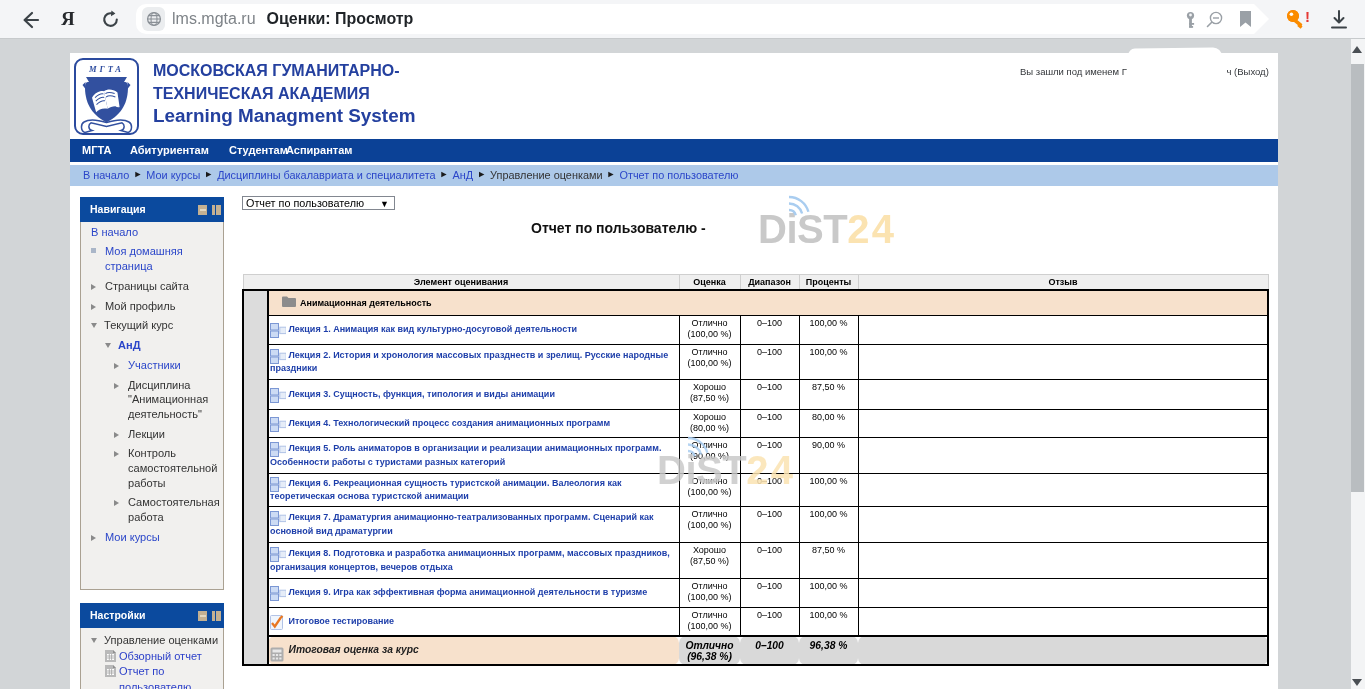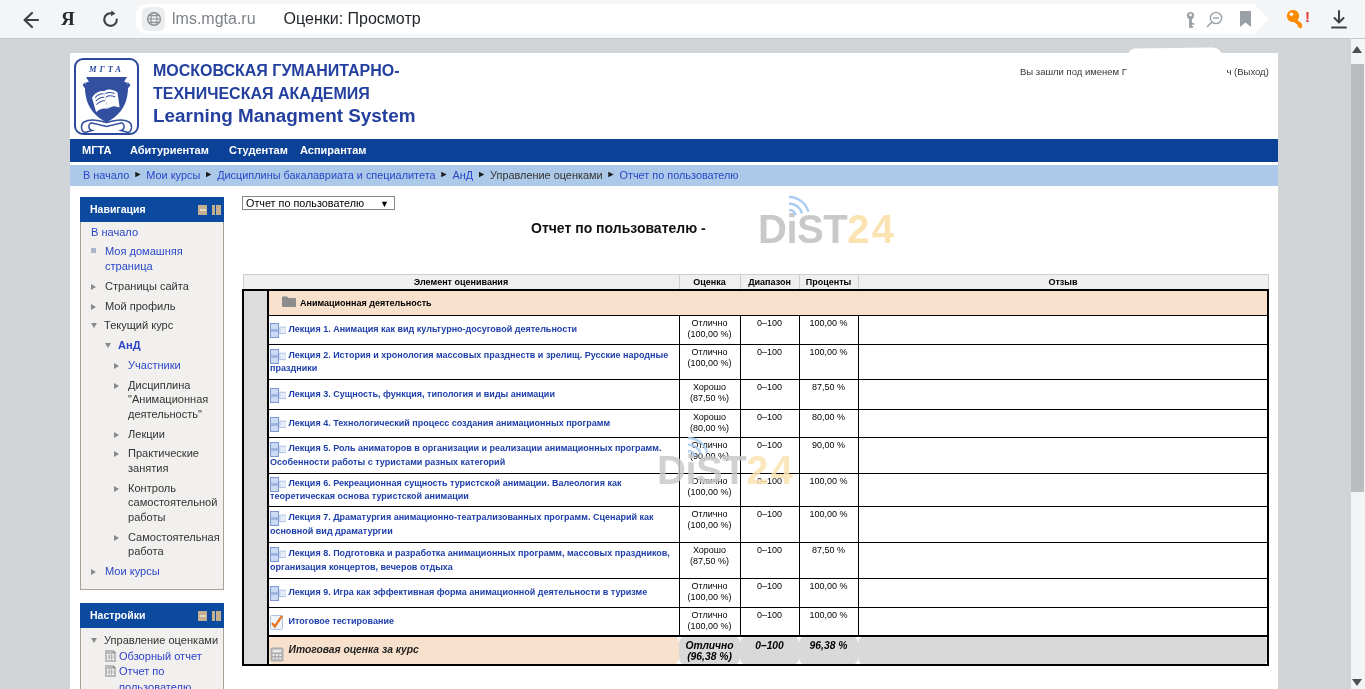--- a/index.html
+++ b/index.html
@@ -5,21 +5,21 @@
 * { margin:0; padding:0; box-sizing:border-box; }
 html,body { width:1365px; height:689px; overflow:hidden; }
 body { background:#d2d5d7; font-family:"Liberation Sans", sans-serif; position:relative; }
 
 
 #chrome { position:absolute; left:0; top:0; width:1365px; height:39px; background:#f4f5f7; border-bottom:1px solid #c7cacc; }
 #pill { position:absolute; left:136px; top:4px; width:1118px; height:30px; background:#fff; border-radius:10px 0 0 10px; }
 #pilltip { position:absolute; left:1254px; top:4px; width:0; height:0; border-top:15px solid transparent; border-bottom:15px solid transparent; border-left:15px solid #fff; }
 #globechip { position:absolute; left:142px; top:7px; width:23px; height:24px; background:#ebedef; border-radius:6px; }
 #urltext { position:absolute; left:172px; top:10px; font-size:16px; color:#7e8388; }
-#urltext b { color:#1f2327; font-weight:normal; margin-left:28px; }
+#urltext b { color:#1f2327; font-weight:bold; margin-left:11px; }
 .cicon { position:absolute; }
 
 
 #page { position:absolute; left:70px; top:53px; width:1208px; height:636px; background:#fff; }
 
 
 #logo { position:absolute; left:4px; top:5px; width:65px; height:77px; border:2px solid #2b4a9e; border-radius:9px; background:#fff; overflow:hidden; }
 #htitle { position:absolute; left:83px; top:7px; color:#24409f; font-weight:bold; }
 #htitle .l1 { font-size:16px; line-height:22.5px; }
 #htitle .l3 { font-size:18.9px; line-height:22px; }
@@ -167,38 +167,37 @@
     <div class="l1">МОСКОВСКАЯ ГУМАНИТАРНО-</div>
     <div class="l1">ТЕХНИЧЕСКАЯ АКАДЕМИЯ</div>
     <div class="l3">Learning Managment System</div>
   </div>
   <div id="usertext">Вы зашли под именем Г<span style="visibility:hidden">ххххххххххххххххххххх</span>ч (Выход)</div>
 
   <div id="navbar">
       <span style="left:12px">МГТА</span>
       <span style="left:60px">Абитуриентам</span>
       <span style="left:159px">Студентам</span>
-      <span style="left:230px">Аспирантам</span>
+      <span style="left:216px">Аспирантам</span>
     </div>
 
   <div id="crumb"><a href="#">В начало</a><span class="sep">►</span><a href="#">Мои курсы</a><span class="sep">►</span><a href="#">Дисциплины бакалавриата и специалитета</a><span class="sep">►</span><a href="#">АнД</a><span class="sep">►</span><span style="color:#333">Управление оценками</span><span class="sep">►</span><a href="#">Отчет по пользователю</a></div>
 
   <div class="block" id="blk-nav">
     <div class="blockhead">Навигация<span class="hico min" style="right:17px"></span><span class="hico dock" style="right:3px"></span></div>
     <div class="blockbody" id="navbody">
       <div class="itm"><a href="#">В начало</a></div>
       <div class="itm"><span class="sqb"></span><a href="#">Моя домашняя<br>страница</a></div>
       <div class="itm"><span class="tri"></span>Страницы сайта</div>
       <div class="itm"><span class="tri"></span>Мой профиль</div>
       <div class="itm"><span class="trid"></span>Текущий курс</div>
       <div class="itm itm2"><span class="trid"></span><a href="#" style="font-weight:bold">АнД</a></div>
       <div class="itm itm3"><span class="tri"></span><a href="#">Участники</a></div>
       <div class="itm itm3"><span class="tri"></span>Дисциплина<br>"Анимационная<br>деятельность"</div>
       <div class="itm itm3"><span class="tri"></span>Лекции</div>
-      <div class="itm itm3"><span class="tri"></span>Практические<br>занятия</div>
       <div class="itm itm3"><span class="tri"></span>Контроль<br>самостоятельной<br>работы</div>
       <div class="itm itm3"><span class="tri"></span>Самостоятельная<br>работа</div>
       <div class="itm"><span class="tri"></span><a href="#">Мои курсы</a></div>
     </div>
   </div>
 
   <div class="block" id="blk-set">
     <div class="blockhead">Настройки<span class="hico min" style="right:17px"></span><span class="hico dock" style="right:3px"></span></div>
     <div class="blockbody" style="padding-top:5px">
       <div class="s-itm" style="padding-left:24px"><span class="trid"></span>Управление оценками</div>

